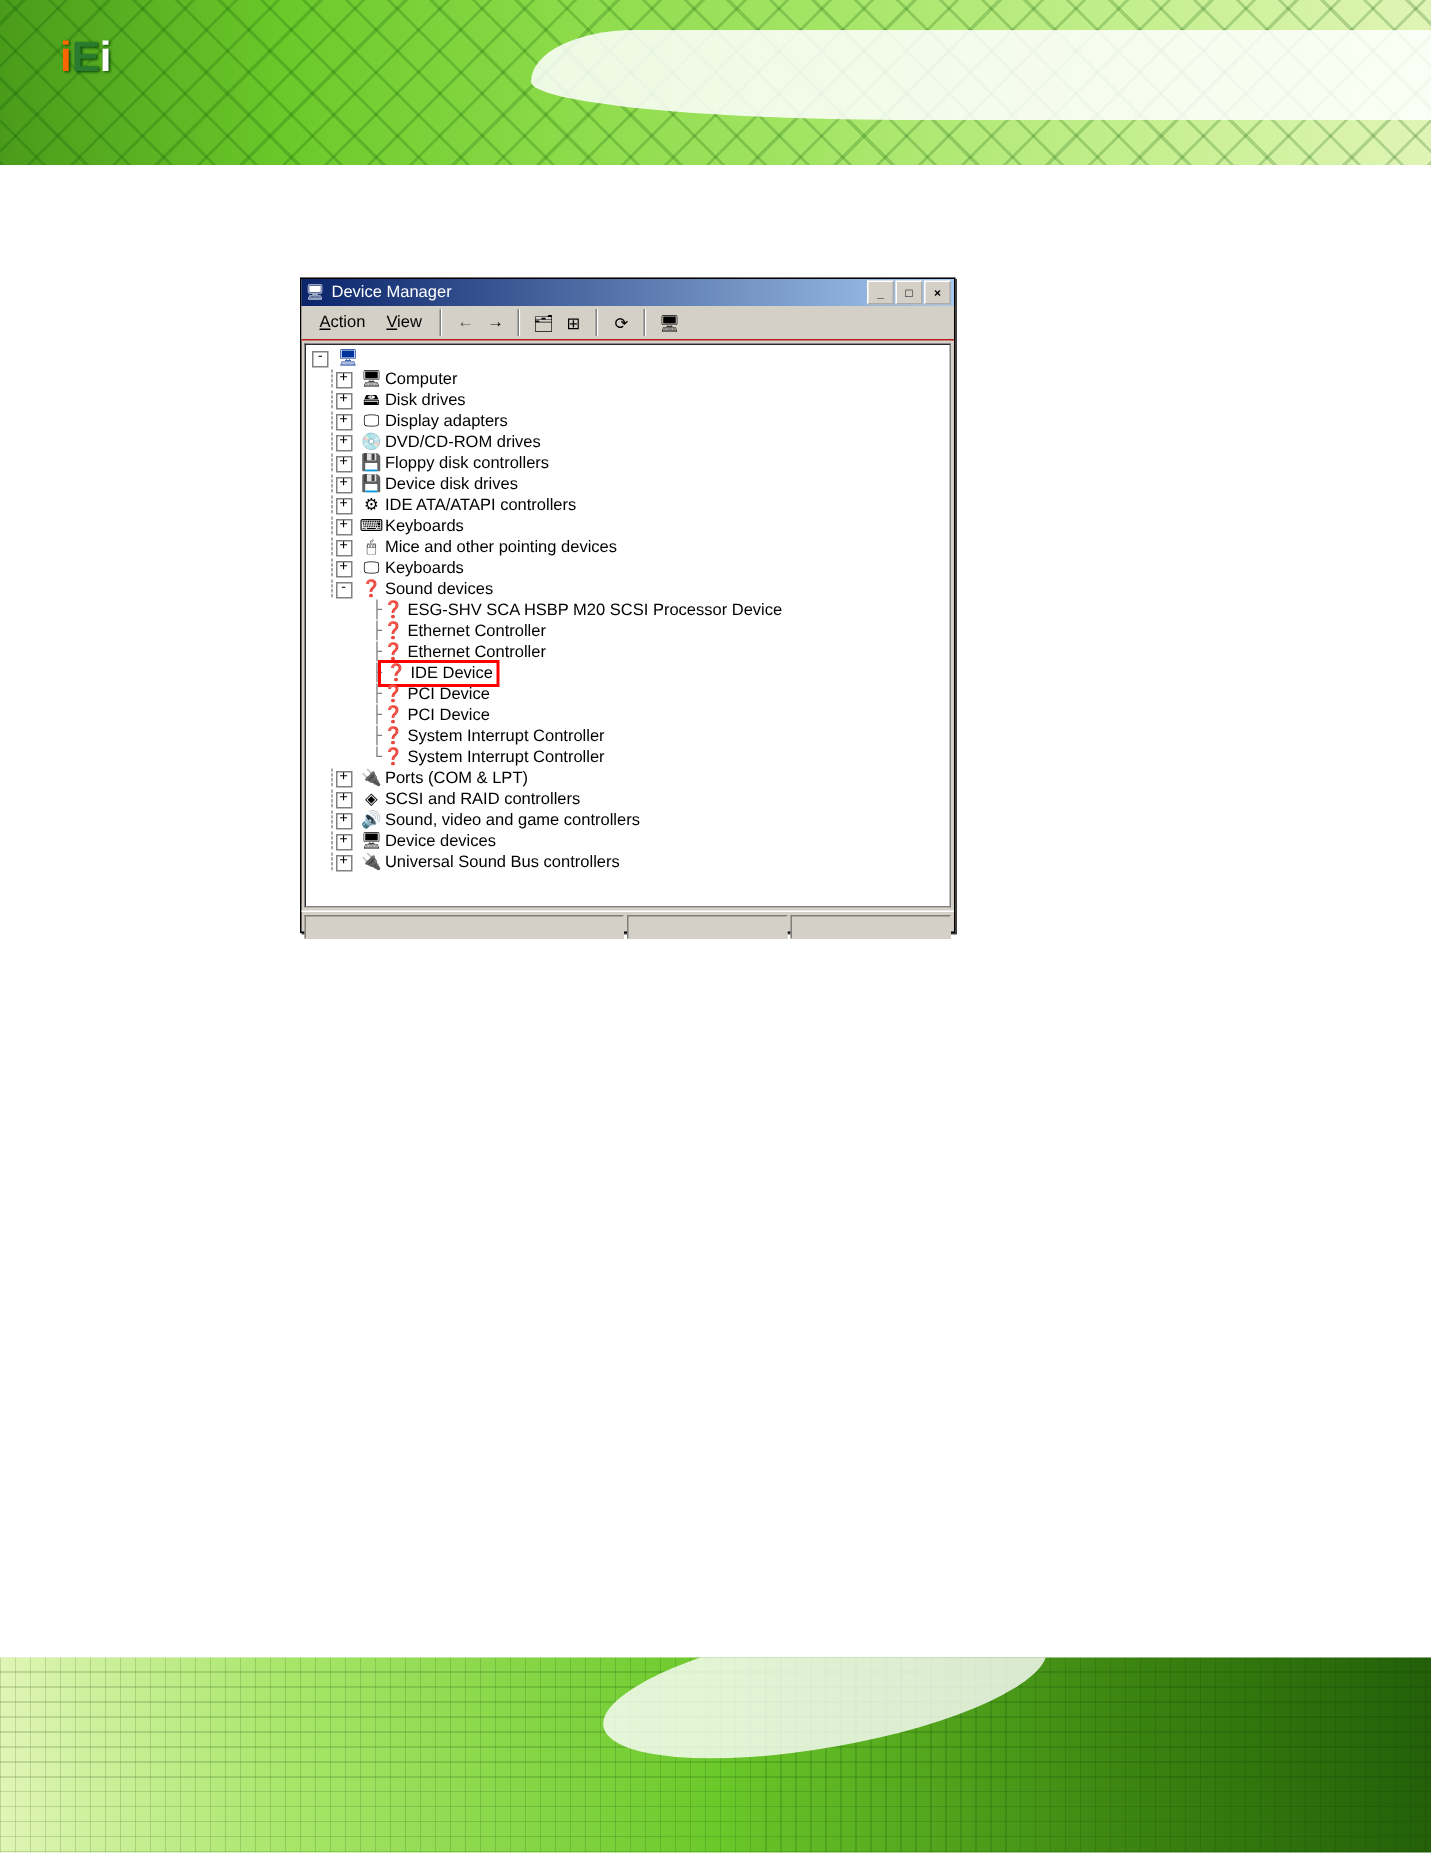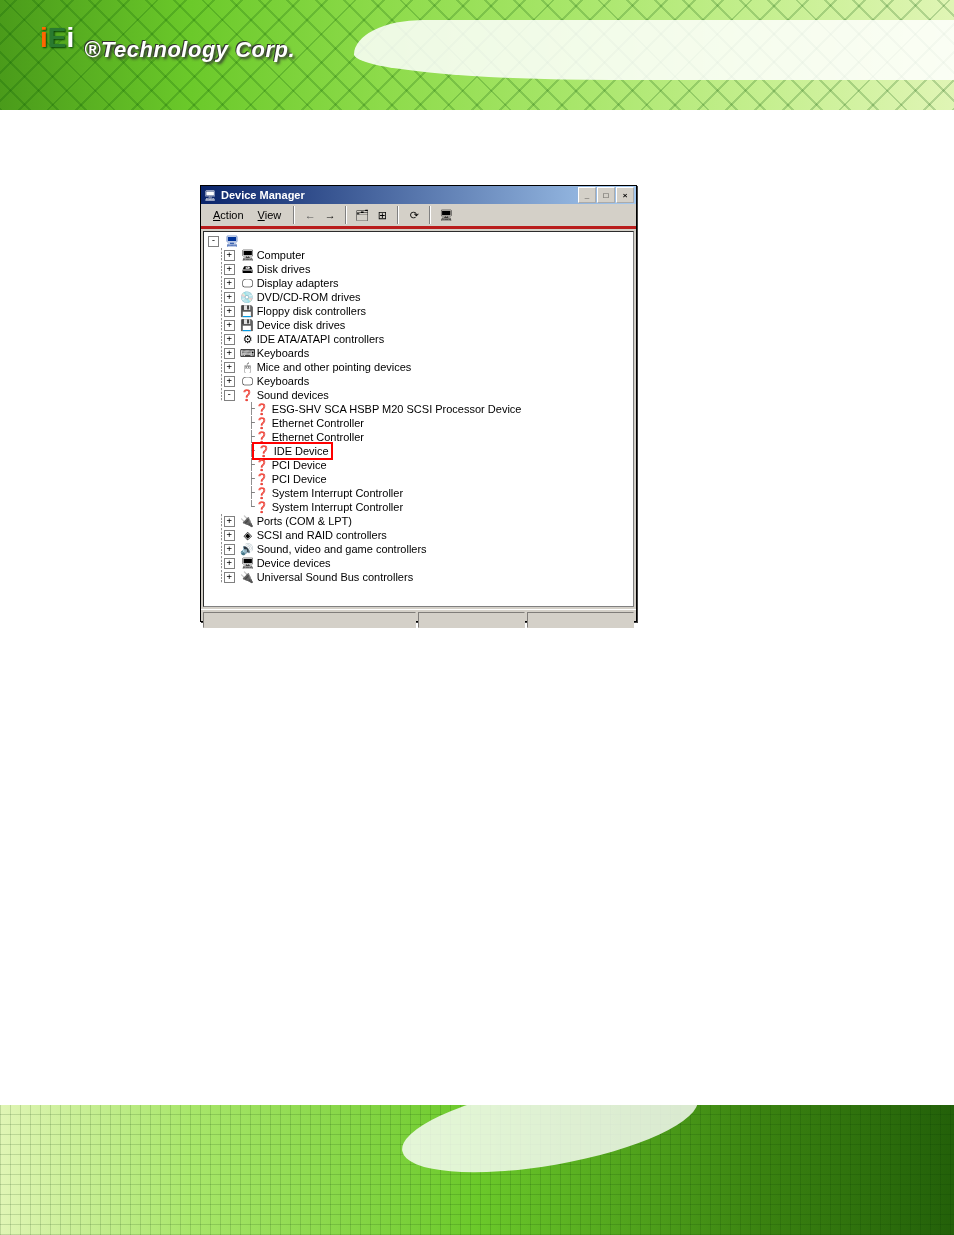--- a/index.html
+++ b/index.html
@@ -25,21 +25,21 @@
     background:
       repeating-linear-gradient(45deg, rgba(0,80,0,0.2) 0 2px, transparent 2px 20px),
       repeating-linear-gradient(-45deg, rgba(0,80,0,0.2) 0 2px, transparent 2px 20px);
   }
   .top-banner .logo {
     position: absolute;
     top: 25px;
     left: 40px;
     display: flex;
     align-items: flex-start;
-    gap: 10px;
+    gap: 0;
   }
   .logo-block {
     display: flex;
     flex-direction: column;
     font-weight: bold;
     font-size: 28px;
     line-height: 0.9;
     color: #fff;
     font-family: "Arial Black", sans-serif;
     text-shadow: 1px 1px 2px #064006;
@@ -118,21 +118,21 @@
   .titlebar-icon {
     width: 14px;
     height: 14px;
     margin-right: 4px;
     display: inline-flex;
     align-items: center;
     justify-content: center;
     font-size: 10px;
   }
   .titlebar-text {
-    font-weight: bold;
+    font-weight: normal;
     font-size: 11px;
     flex: 1;
   }
   .win-buttons {
     display: flex;
     gap: 1px;
   }
   .win-btn {
     width: 16px;
     height: 14px;
@@ -142,21 +142,21 @@
     font-family: "Marlett", Arial;
     display: flex;
     align-items: center;
     justify-content: center;
     color: #000;
     font-weight: bold;
   }
   .toolbar {
     height: 22px;
     background: #d4d0c8;
-    border-bottom: 3px solid #b91c1c;
+    border-bottom: 1px solid #b91c1c;
     display: flex;
     align-items: center;
     padding: 0 6px;
     gap: 2px;
   }
   .menu-item {
     padding: 2px 6px;
     font-size: 11px;
   }
   .menu-item u { text-decoration: underline; }
@@ -246,21 +246,20 @@
 </style>
 </head>
 <body>
 
 <div class="top-banner">
   <div class="swoosh-top"></div>
   <div class="logo">
     <div class="logo-block">
       <span><span class="i1">i</span><span class="e">E</span><span class="i2">i</span></span>
     </div>
-    <div class="logo-text">®Technology Corp.</div>
   </div>
 </div>
 
 <div class="dm-window">
   <div class="titlebar">
     <span class="titlebar-icon">🖥</span>
     <span class="titlebar-text">Device Manager</span>
     <div class="win-buttons">
       <div class="win-btn">_</div>
       <div class="win-btn">□</div>

